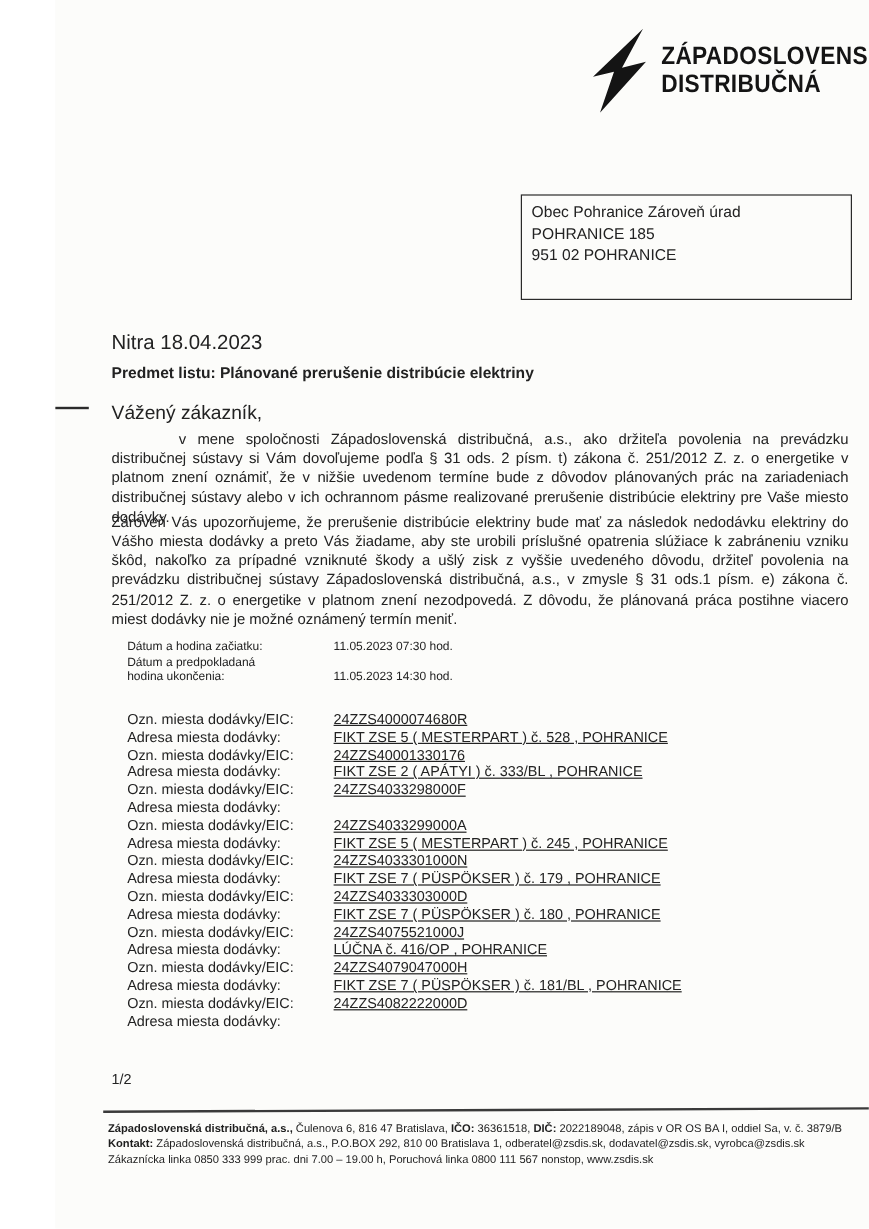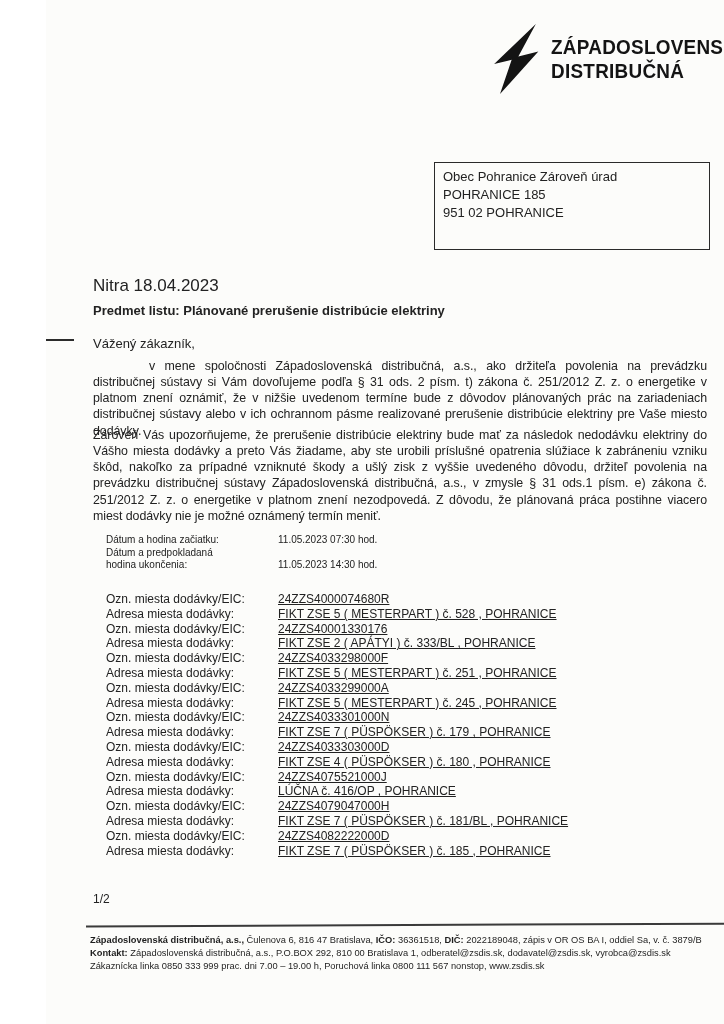--- a/index.html
+++ b/index.html
@@ -19,21 +19,21 @@
   .fold-mark{position:absolute;left:0;top:339px;width:28px;height:2px;background:#2b2b2b;}
   
   .recipient{
     position:absolute;left:388px;top:162px;width:276px;height:88px;
     border:1.6px solid #2a2a2a;box-sizing:border-box;padding:5px 8px;
     font-size:13px;line-height:1.4;
   }
   
   .place-date{position:absolute;left:47px;top:276px;font-size:17px;}
   .subject{position:absolute;left:47px;top:303px;font-size:13px;font-weight:bold;}
-  .salutation{position:absolute;left:47px;top:336px;font-size:13px;}
+  .salutation{position:absolute;left:47px;top:336px;font-size:16px;}
   .para{
     position:absolute;left:47px;width:614px;font-size:12.4px;line-height:1.3;
     text-align:justify;letter-spacing:-0.05px;
   }
   .para1{top:358px;text-indent:56px;}
   .para2{top:427px;}
   .apology{position:absolute;left:47px;top:511px;font-size:12.4px;}
   
   .schedule{position:absolute;left:60px;top:534px;font-size:10px;line-height:1.27;}
   .sched-row{display:flex;}
@@ -112,21 +112,20 @@
         <span class="dp-label">Adresa miesta dodávky:</span>
         <span class="dp-value">FIKT ZSE 2 ( APÁTYI ) č. 333/BL , POHRANICE</span>
       </div>
 
       <div class="dp-row">
         <span class="dp-label">Ozn. miesta dodávky/EIC:</span>
         <span class="dp-value">24ZZS4033298000F</span>
       </div>
       <div class="dp-row">
         <span class="dp-label">Adresa miesta dodávky:</span>
-        <span class="dp-value">FIKT ZSE 5 ( MESTERPART ) č. 251 , POHRANICE</span>
       </div>
 
       <div class="dp-row">
         <span class="dp-label">Ozn. miesta dodávky/EIC:</span>
         <span class="dp-value">24ZZS4033299000A</span>
       </div>
       <div class="dp-row">
         <span class="dp-label">Adresa miesta dodávky:</span>
         <span class="dp-value">FIKT ZSE 5 ( MESTERPART ) č. 245 , POHRANICE</span>
       </div>
@@ -139,21 +138,21 @@
         <span class="dp-label">Adresa miesta dodávky:</span>
         <span class="dp-value">FIKT ZSE 7 ( PÜSPÖKSER ) č. 179 , POHRANICE</span>
       </div>
 
       <div class="dp-row">
         <span class="dp-label">Ozn. miesta dodávky/EIC:</span>
         <span class="dp-value">24ZZS4033303000D</span>
       </div>
       <div class="dp-row">
         <span class="dp-label">Adresa miesta dodávky:</span>
-        <span class="dp-value">FIKT ZSE 4 ( PÜSPÖKSER ) č. 180 , POHRANICE</span>
+        <span class="dp-value">FIKT ZSE 7 ( PÜSPÖKSER ) č. 180 , POHRANICE</span>
       </div>
 
       <div class="dp-row">
         <span class="dp-label">Ozn. miesta dodávky/EIC:</span>
         <span class="dp-value">24ZZS4075521000J</span>
       </div>
       <div class="dp-row">
         <span class="dp-label">Adresa miesta dodávky:</span>
         <span class="dp-value">LÚČNA č. 416/OP , POHRANICE</span>
       </div>
@@ -166,21 +165,20 @@
         <span class="dp-label">Adresa miesta dodávky:</span>
         <span class="dp-value">FIKT ZSE 7 ( PÜSPÖKSER ) č. 181/BL , POHRANICE</span>
       </div>
 
       <div class="dp-row">
         <span class="dp-label">Ozn. miesta dodávky/EIC:</span>
         <span class="dp-value">24ZZS4082222000D</span>
       </div>
       <div class="dp-row">
         <span class="dp-label">Adresa miesta dodávky:</span>
-        <span class="dp-value">FIKT ZSE 7 ( PÜSPÖKSER ) č. 185 , POHRANICE</span>
       </div>
     </div>
 
   <div class="page-number">1/2</div>
   <div class="footer-rule"></div>
 
   <div class="footer">
     <div><span class="b">Západoslovenská distribučná, a.s.,</span><span> Čulenova 6, 816 47 Bratislava, </span><span class="b">IČO:</span><span> 36361518, </span><span class="b">DIČ:</span><span> 2022189048, zápis v OR OS BA I, oddiel Sa, v. č. 3879/B</span></div>
     <div><span class="b">Kontakt:</span><span> Západoslovenská distribučná, a.s., P.O.BOX 292, 810 00 Bratislava 1, odberatel@zsdis.sk, dodavatel@zsdis.sk, vyrobca@zsdis.sk</span></div>
     <div><span>Zákaznícka linka 0850 333 999 prac. dni 7.00 – 19.00 h, Poruchová linka 0800 111 567 nonstop, www.zsdis.sk</span></div>

